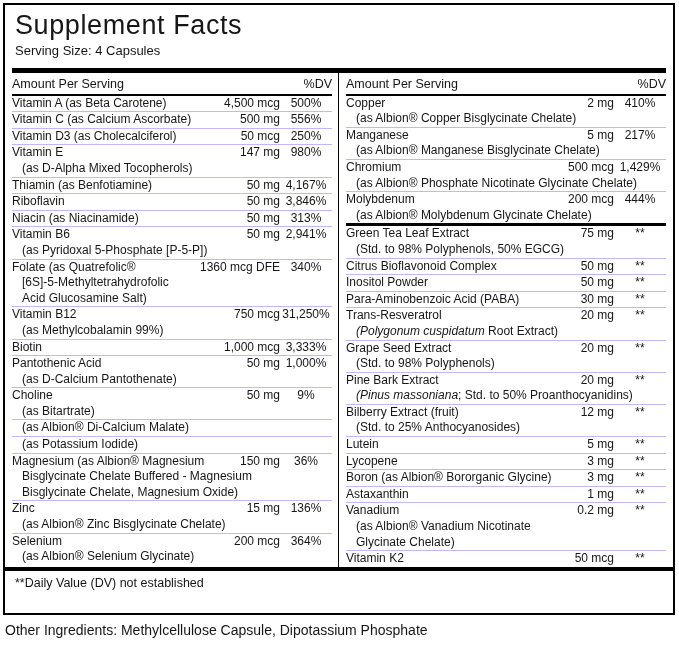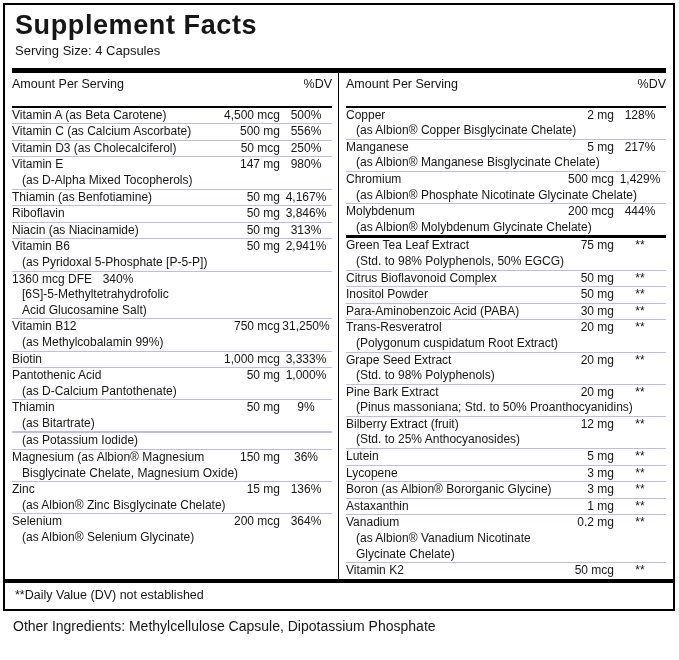--- a/index.html
+++ b/index.html
@@ -12,55 +12,55 @@
   }
   .label {
     box-sizing: border-box;
     margin: 3px 4px 0 3px;
     border: 2.5px solid #000;
     background: #fff;
   }
   .hdr { padding: 6px 10px 0 10px; }
   .title {
     font-size: 27px;
-    font-weight: bold;
+    font-weight: normal;
     letter-spacing: 0.6px;
     line-height: 28px;
     white-space: nowrap;
   }
   .serving { font-size: 13px; line-height: 15px; margin-top: 4px; }
   .bar1 { height: 5px; background: #000; margin: 10px 7px 0 7px; }
   .cols {
     display: flex;
     margin: 0 7px;
     font-size: 12px;
     line-height: 15.6px;
   }
   .col { flex: 1 1 0; min-width: 0; }
   .col-left  { border-right: 1.5px solid #000; padding-right: 6px; }
   .col-right { padding-left: 7px; }
   .colhdr {
     display: flex;
     justify-content: space-between;
     align-items: baseline;
     font-size: 12.5px;
-    padding: 4px 0 13px 0;
+    padding: 4px 0 1px 0;
     border-bottom: 2px solid #000;
   }
   .rows .row + .row { border-top: 1px solid #c4b5fd; }
   .rows .row.thick  { border-top: 3.5px solid #000; }
   .l1 { display: flex; align-items: baseline; }
   .nm  { flex: 1 1 auto; padding-right: 4px; }
   .amt { flex: 0 0 auto; text-align: right; white-space: nowrap; }
   .dv  { flex: 0 0 auto; width: 52px; text-align: center; white-space: nowrap; }
   .sub { padding-left: 10px; }
-  .sub .it { }
+  .sub .it { font-style: italic; }
   .bar2 { height: 4.5px; background: #000; }
-  .footnote { font-size: 12.5px; line-height: 15px; padding: 5px 10px 6px 10px; }
-  .other { font-size: 14px; line-height: 17px; padding: 7px 0 0 5px; margin-left: 8px; }
+  .footnote { font-size: 12.5px; line-height: 15px; padding: 5px 10px 22px 10px; }
+  .other { font-size: 14px; line-height: 17px; padding: 7px 0 0 5px; }
 </style>
 </head>
 <body>
 
 <div class="label">
   <div class="hdr">
     <div class="title">Supplement Facts</div>
     <div class="serving">Serving Size: 4 Capsules</div>
   </div>
   <div class="bar1"></div>
@@ -124,20 +124,21 @@
           <div class="row">
             <div class="l1">
               <span class="nm">Vitamin B6</span>
               <span class="amt">50 mg</span>
               <span class="dv">2,941%</span>
             </div>
             <div class="sub">(as Pyridoxal 5-Phosphate [P-5-P])</div>
           </div>
           <div class="row">
             <div class="l1">
+              <span class="nm">Folate (as Quatrefolic®</span>
               <span class="amt">1360 mcg DFE</span>
               <span class="dv">340%</span>
             </div>
             <div class="sub">[6S]-5-Methyltetrahydrofolic</div>
             <div class="sub">Acid Glucosamine Salt)</div>
           </div>
           <div class="row">
             <div class="l1">
               <span class="nm">Vitamin B12</span>
               <span class="amt">750 mcg</span>
@@ -155,37 +156,39 @@
           <div class="row">
             <div class="l1">
               <span class="nm">Pantothenic Acid</span>
               <span class="amt">50 mg</span>
               <span class="dv">1,000%</span>
             </div>
             <div class="sub">(as D-Calcium Pantothenate)</div>
           </div>
           <div class="row">
             <div class="l1">
-              <span class="nm">Thiamin</span>
+              <span class="nm">Choline</span>
               <span class="amt">50 mg</span>
               <span class="dv">9%</span>
             </div>
             <div class="sub">(as Bitartrate)</div>
           </div>
           <div class="row">
+            <div class="sub">(as Albion® Di-Calcium Malate)</div>
           </div>
           <div class="row">
             <div class="sub">(as Potassium Iodide)</div>
           </div>
           <div class="row">
             <div class="l1">
               <span class="nm">Magnesium (as Albion® Magnesium</span>
               <span class="amt">150 mg</span>
               <span class="dv">36%</span>
             </div>
+            <div class="sub">Bisglycinate Chelate Buffered - Magnesium</div>
             <div class="sub">Bisglycinate Chelate, Magnesium Oxide)</div>
           </div>
           <div class="row">
             <div class="l1">
               <span class="nm">Zinc</span>
               <span class="amt">15 mg</span>
               <span class="dv">136%</span>
             </div>
             <div class="sub">(as Albion® Zinc Bisglycinate Chelate)</div>
           </div>
@@ -202,21 +205,21 @@
     <div class="col col-right">
       <div class="colhdr">
         <span>Amount Per Serving</span>
         <span>%DV</span>
       </div>
       <div class="rows" id="rows-right">
           <div class="row">
             <div class="l1">
               <span class="nm">Copper</span>
               <span class="amt">2 mg</span>
-              <span class="dv">128%</span>
+              <span class="dv">410%</span>
             </div>
             <div class="sub">(as Albion® Copper Bisglycinate Chelate)</div>
           </div>
           <div class="row">
             <div class="l1">
               <span class="nm">Manganese</span>
               <span class="amt">5 mg</span>
               <span class="dv">217%</span>
             </div>
             <div class="sub">(as Albion® Manganese Bisglycinate Chelate)</div>

